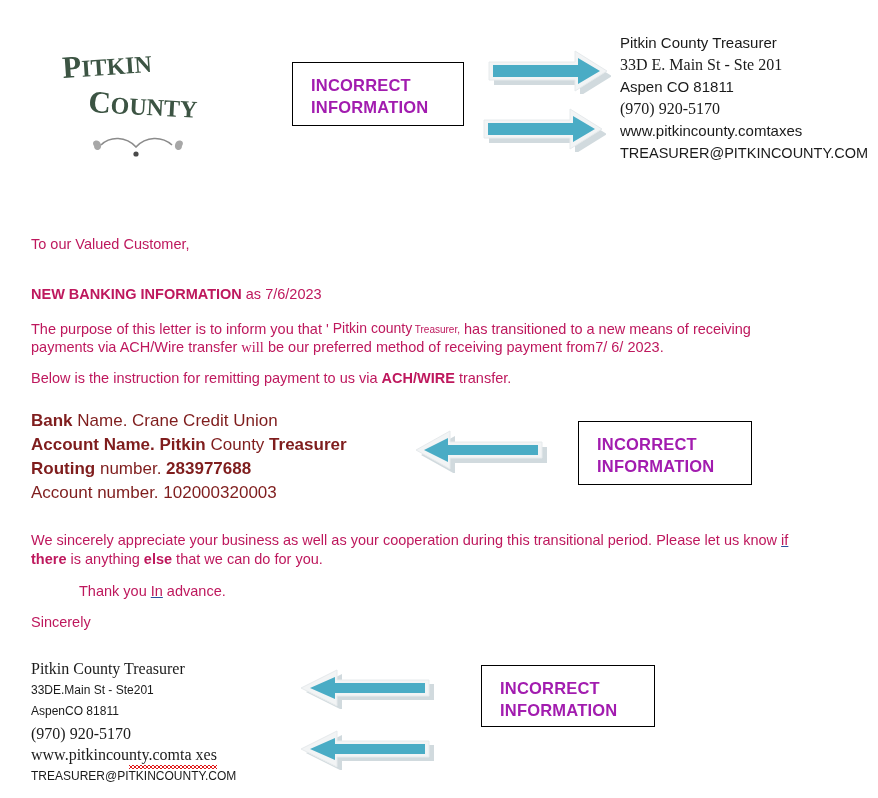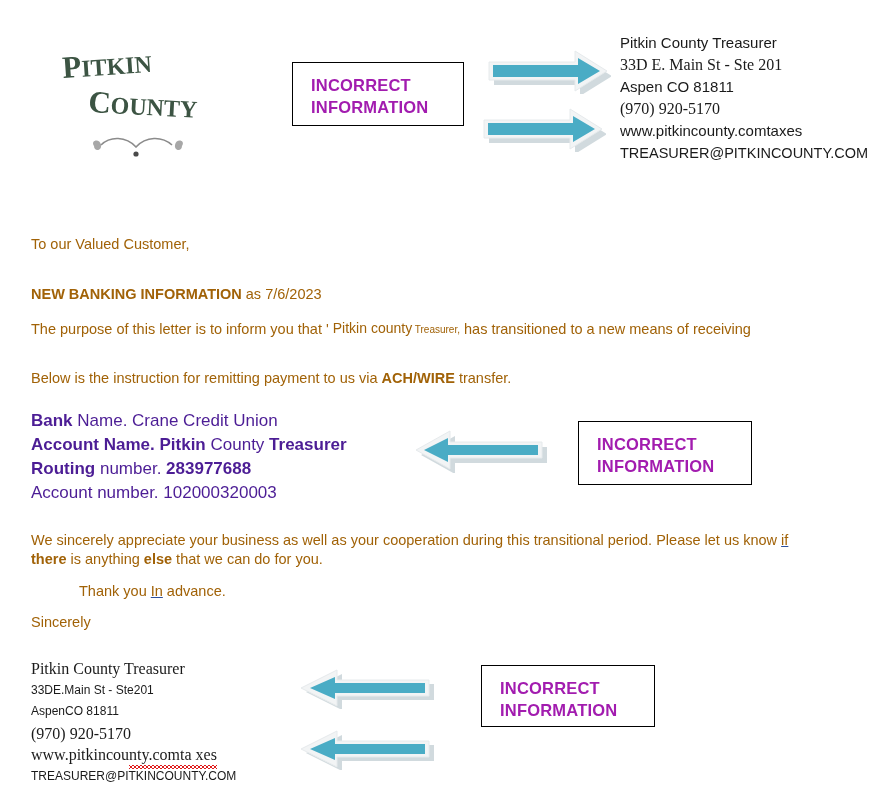--- a/index.html
+++ b/index.html
@@ -76,21 +76,21 @@
   }
   #header-contact .cline.small {
     font-size: 14.5px;
   }
 
   
   .body-line {
     position: absolute;
     font-size: 14.5px;
     line-height: 19px;
-    color: #a16207;
+    color: #be185d;
     white-space: nowrap;
   }
   b, .b { font-weight: bold; }
 
   
   .u-blue {
     text-decoration: underline;
     text-decoration-color: #2b4f9e;
   }
   .tiny-link {
@@ -118,21 +118,21 @@
       linear-gradient(-45deg, transparent 45%, #e01b1b 45%, #e01b1b 58%, transparent 58%);
     background-size: 4px 4px;
     background-repeat: repeat-x;
   }
 
   
   .bank-line {
     position: absolute;
     font-size: 17px;
     line-height: 24px;
-    color: #4c1d95;
+    color: #7f1d1d;
     white-space: nowrap;
   }
 
   
   #footer-block {
     position: absolute;
     left: 31px;
     top: 658px;
     width: 290px;
   }
@@ -201,20 +201,23 @@
   <div class="body-line" style="left:31px; top:235px;">To our Valued Customer,</div>
 
   <div class="body-line" style="left:31px; top:285px;">
     <b>NEW BANKING INFORMATION</b><span> as 7/6/2023</span>
   </div>
 
   <div class="body-line" style="left:31px; top:319px;">
     <span>The purpose of this letter is to inform you that ' </span><span class="tiny-link">Pitkin county</span><span class="tiny-plain"> Treasurer,</span><span> has transitioned to a new means of receiving</span>
   </div>
 
+  <div class="body-line" style="left:31px; top:338px;">
+    <span>payments via ACH/Wire transfer </span><span style="font-family:'Liberation Serif',serif;">will</span><span> be our preferred method of receiving payment from7/ 6/ 2023.</span>
+  </div>
 
   <div class="body-line" style="left:31px; top:369px;">
     <span>Below is the instruction for remitting payment to us via </span><b>ACH/WIRE</b><span> transfer.</span>
   </div>
 
   <div class="bank-line" style="left:31px; top:409px;">
     <b>Bank</b><span> Name. Crane Credit Union</span>
   </div>
 
   <div class="bank-line" style="left:31px; top:433px;text-align:right;">

